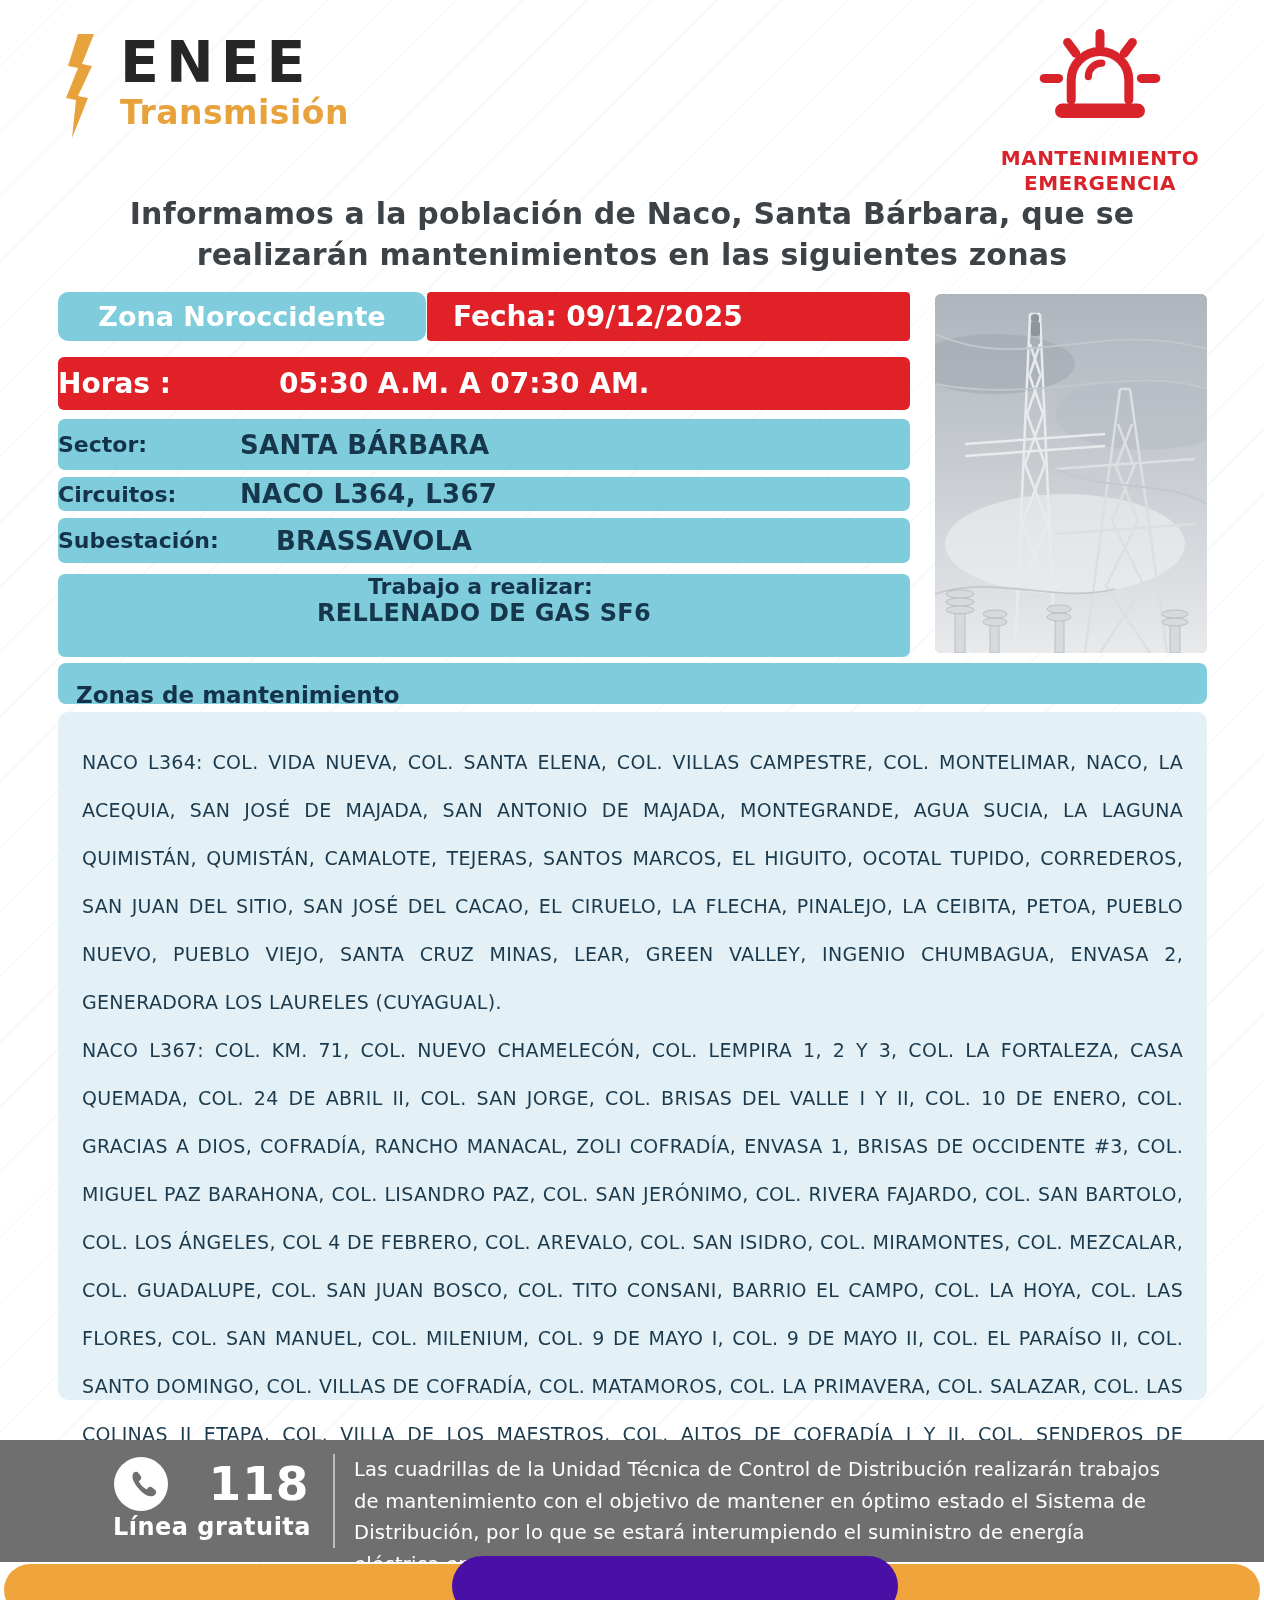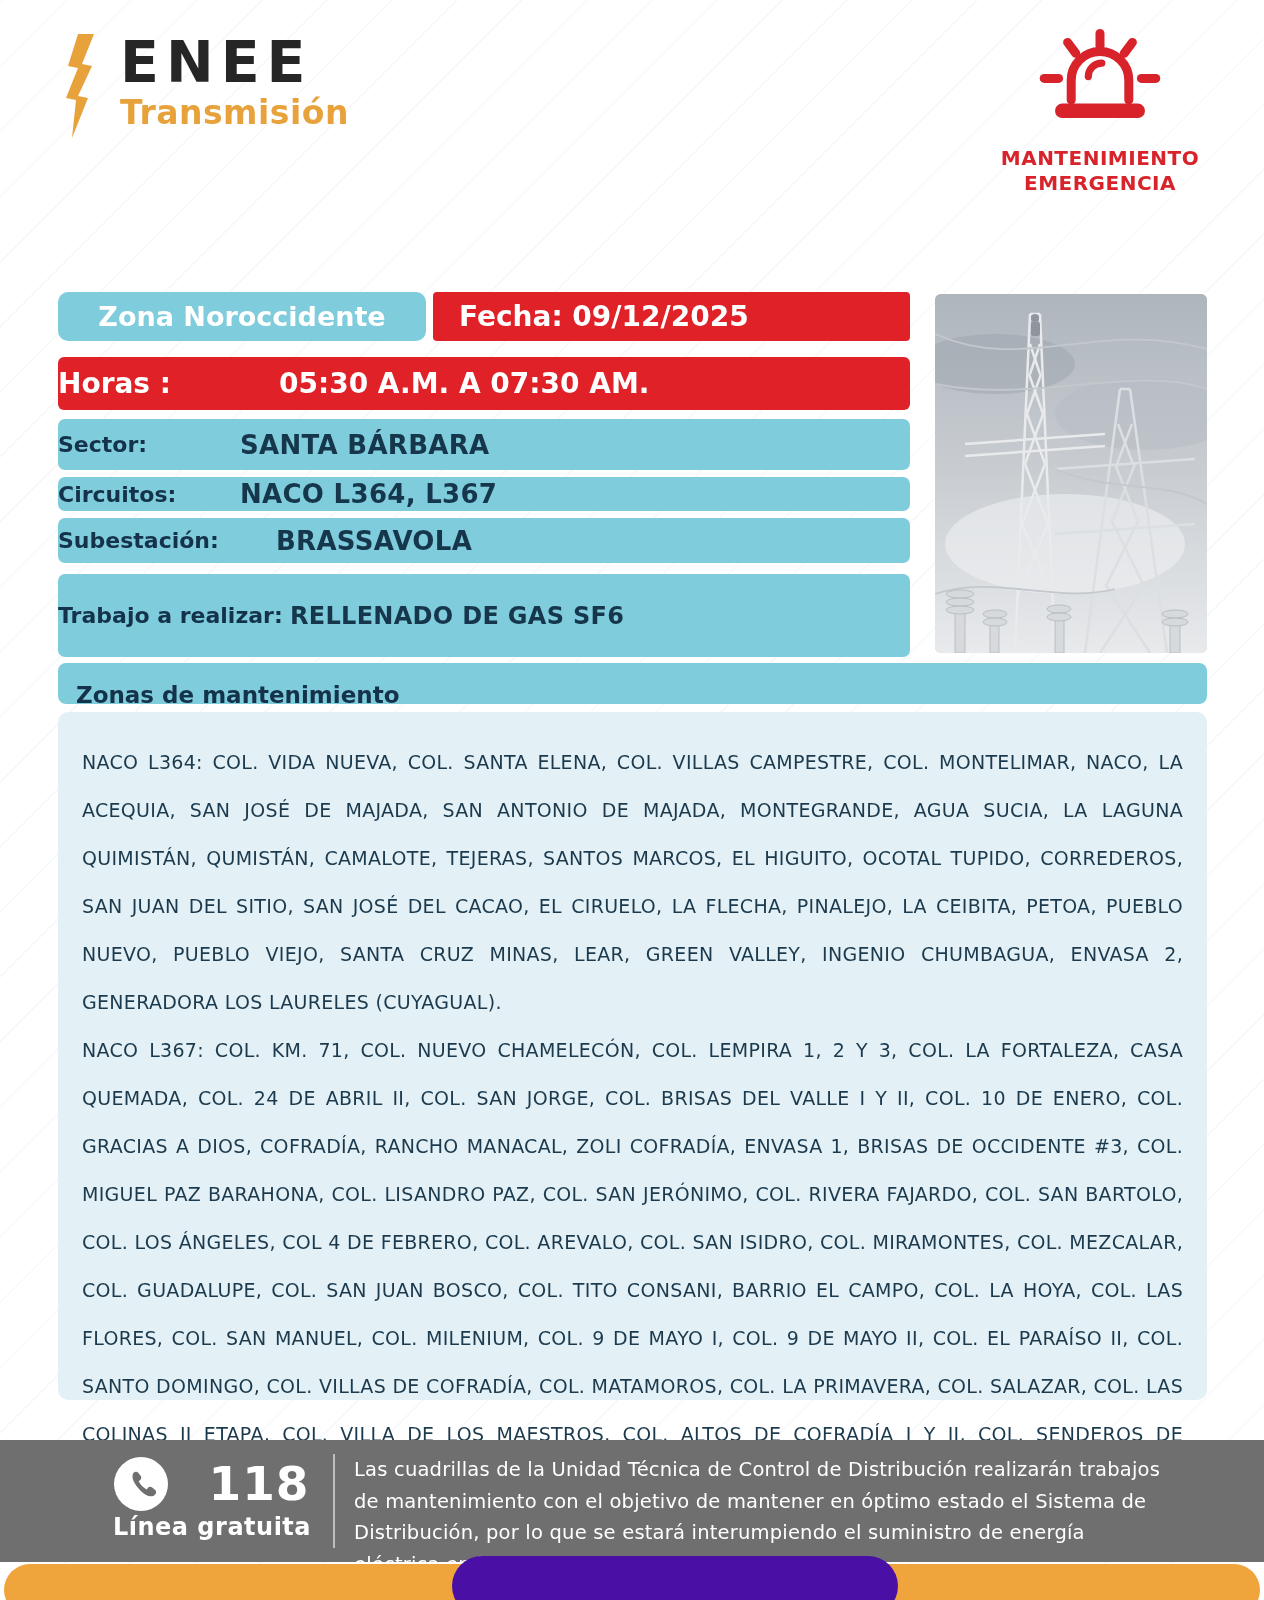--- a/index.html
+++ b/index.html
@@ -40,40 +40,40 @@
   
   .info { position:absolute; top:292px; left:58px; width:1149px; height:364px; }
   .col-left { position:absolute; left:0; top:0; width:852px; }
   .row-top { display:flex; height:49px; margin-bottom:16px; }
   .zone-box {
     width:368px; background:#7FCCDC; border-radius:10px;
     display:flex; align-items:center; justify-content:center;
     color:#ffffff; font-size:27px; font-weight:700;
   }
   .date-box {
-    flex:1; margin-left:7px; background:#E02128; border-radius:4px;
+    flex:1; margin-left:1px; background:#E02128; border-radius:4px;
     display:flex; align-items:center; padding-left:26px;
     color:#ffffff; font-size:28px; font-weight:700;
   }
   .hours-box {
     height:53px; background:#E02128; border-radius:6px; margin-bottom:9px;
     display:flex; align-items:center; 
     color:#ffffff; font-size:28px; font-weight:700;
   }
   .hours-box .hours-value { margin-left:108px; }
   .info-row {
     background:#7FCCDC; border-radius:7px; margin-bottom:7px;
     display:flex; align-items:center; 
   }
   .info-row .row-label { font-size:22px; font-weight:800; color:#14334a; width:182px; flex:none; }
   .info-row .row-value { font-size:26px; font-weight:600; color:#16364c; letter-spacing:.3px; }
   .row-sector { height:51px; }
   .row-circuits { height:34px; }
   .row-substation { height:45px; margin-bottom:11px;gap:36px; }
-  .row-work { height:83px; }
+  .row-work { height:83px;flex-direction:column; }
   .row-work .row-label { width:232px; }
   .row-work .row-value { font-size:24px; }
 
   .photo {
     position:absolute; left:877px; top:2px; width:272px; height:359px;
     border-radius:6px; overflow:hidden; background:#c5cad0;
   }
   .photo svg { display:block; width:100%; height:100%; }
 
   
@@ -148,20 +148,21 @@
       <line x1="106" y1="16" x2="97" y2="28"></line>
       <line x1="8" y1="56" x2="24" y2="56"></line>
       <line x1="116" y1="56" x2="132" y2="56"></line>
     </svg>
     <div class="siren-caption">
       <div>MANTENIMIENTO</div>
       <div>EMERGENCIA</div>
     </div>
   </div>
 
+  <div class="headline">Informamos a la población de Naco, Santa Bárbara, que se realizarán mantenimientos en las siguientes zonas</div>
 
   <div class="info">
     <div class="col-left">
       <div class="row-top">
         <div class="zone-box">Zona Noroccidente</div>
         <div class="date-box">Fecha: 09/12/2025</div>
       </div>
       <div class="hours-box">
         <span>Horas :</span>
         <span class="hours-value">05:30 A.M. A 07:30 AM.</span>

